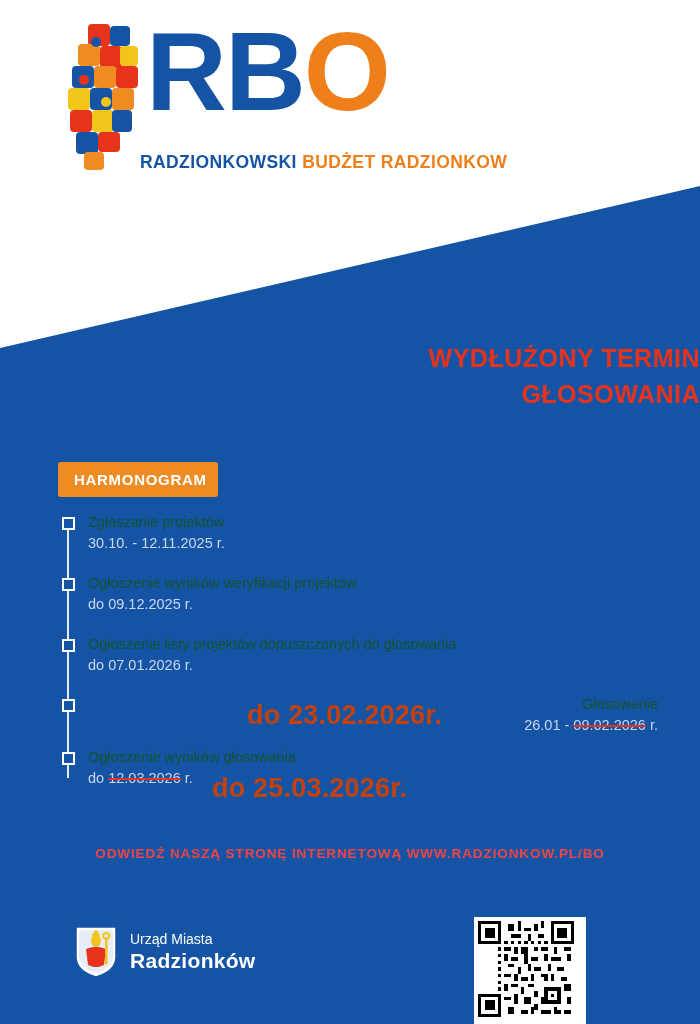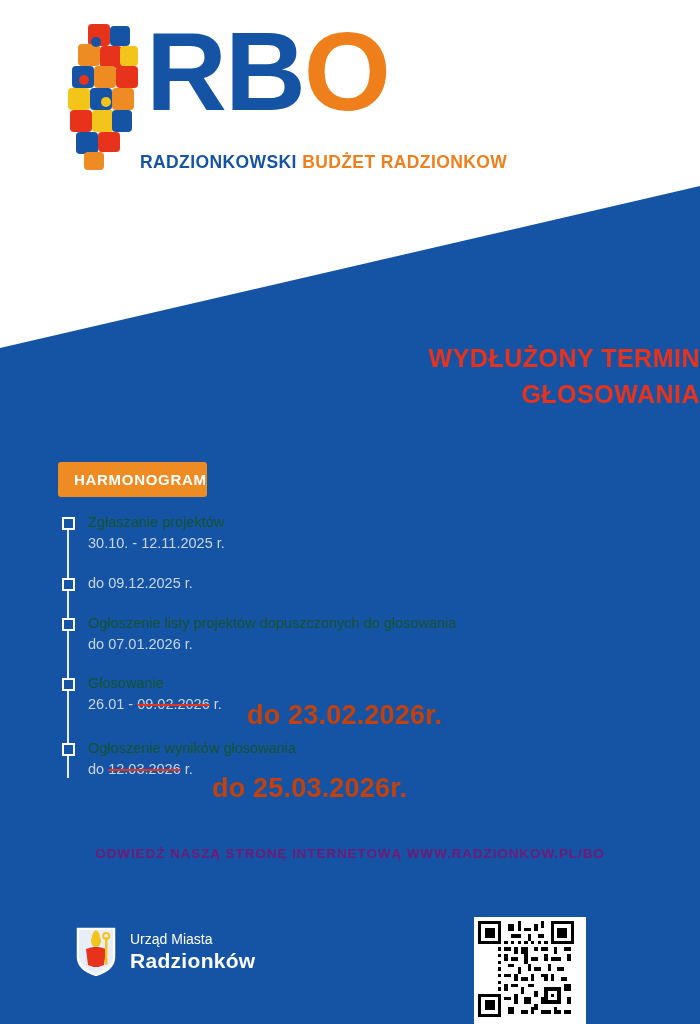--- a/index.html
+++ b/index.html
@@ -88,21 +88,21 @@
   
   .badge {
     position: absolute;
     left: 58px;
     top: 462px;
     background: #ee8b22;
     color: #ffffff;
     font-size: 15px;
     font-weight: bold;
     letter-spacing: 0.7px;
-    padding: 9px 0 9px 16px;
+    padding: 9px 11px 9px 16px;
     border-radius: 3px;
   }
 
   
   .timeline {
     position: absolute;
     left: 58px;
     top: 512px;
     width: 600px;
   }
@@ -136,41 +136,41 @@
   .tl-date {
     color: #c9d6ea;
     font-size: 14.5px;
     line-height: 1.5;
   }
   .strike {
     text-decoration: line-through;
     text-decoration-color: #e8331c;
     text-decoration-thickness: 2px;
   }
-  .tl-item.voting { margin-bottom: 22px; }
+  .tl-item.voting { margin-bottom: 10px; text-align: right; }
 
   .overlay-red {
     position: absolute;
     color: #c2410c;
     font-weight: bold;
     font-size: 27px;
     letter-spacing: 0.2px;
     white-space: nowrap;
   }
   #overlay-voting { left: 247px; top: 700px; }
   #overlay-results { left: 212px; top: 773px; }
 
   
   .website {
     position: absolute;
     left: 0;
     top: 846px;
     width: 700px;
     text-align: center;
-    color: #701a75;
+    color: #ef4444;
     font-size: 13.5px;
     font-weight: bold;
     letter-spacing: 0.9px;
   }
 
   
   .footer {
     position: absolute;
     left: 0;
     top: 915px;
@@ -252,20 +252,21 @@
     <div class="tl-line"></div>
 
     <div class="tl-item">
       <span class="tl-marker"></span>
       <div class="tl-title">Zgłaszanie projektów</div>
       <div class="tl-date">30.10. - 12.11.2025 r.</div>
     </div>
 
     <div class="tl-item">
       <span class="tl-marker"></span>
+      <div class="tl-title">Ogłoszenie wyników weryfikacji projektów</div>
       <div class="tl-date">do 09.12.2025 r.</div>
     </div>
 
     <div class="tl-item">
       <span class="tl-marker"></span>
       <div class="tl-title">Ogłoszenie listy projektów dopuszczonych do głosowania</div>
       <div class="tl-date">do 07.01.2026 r.</div>
     </div>
 
     <div class="tl-item voting">

